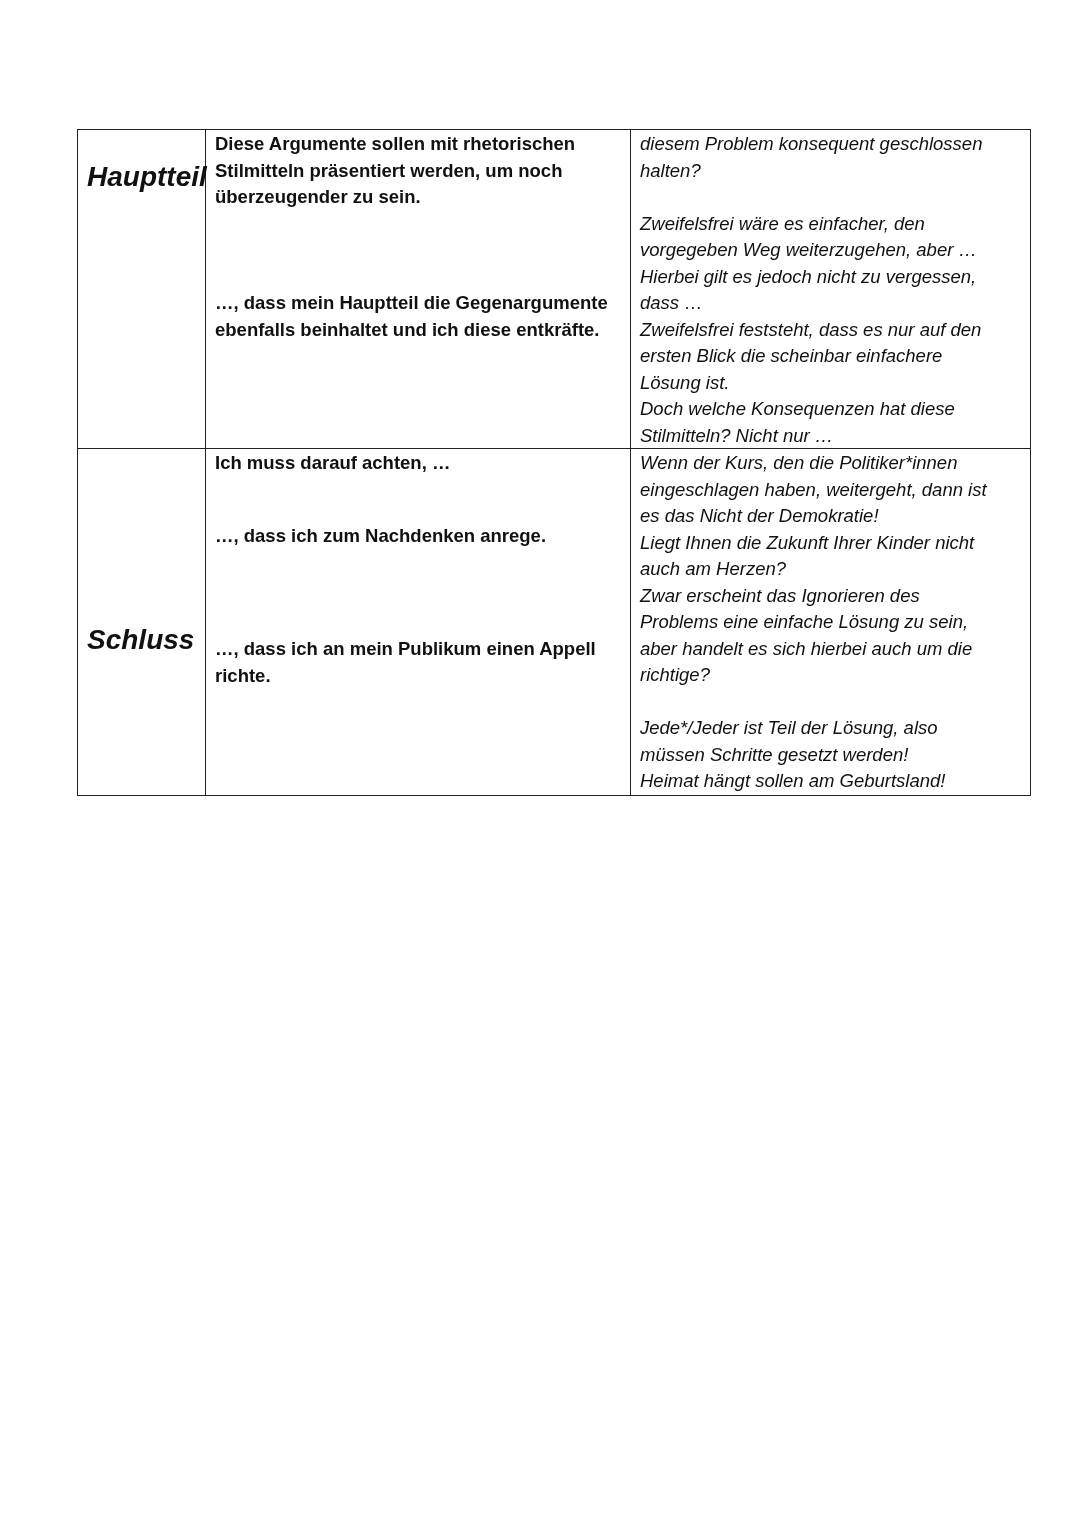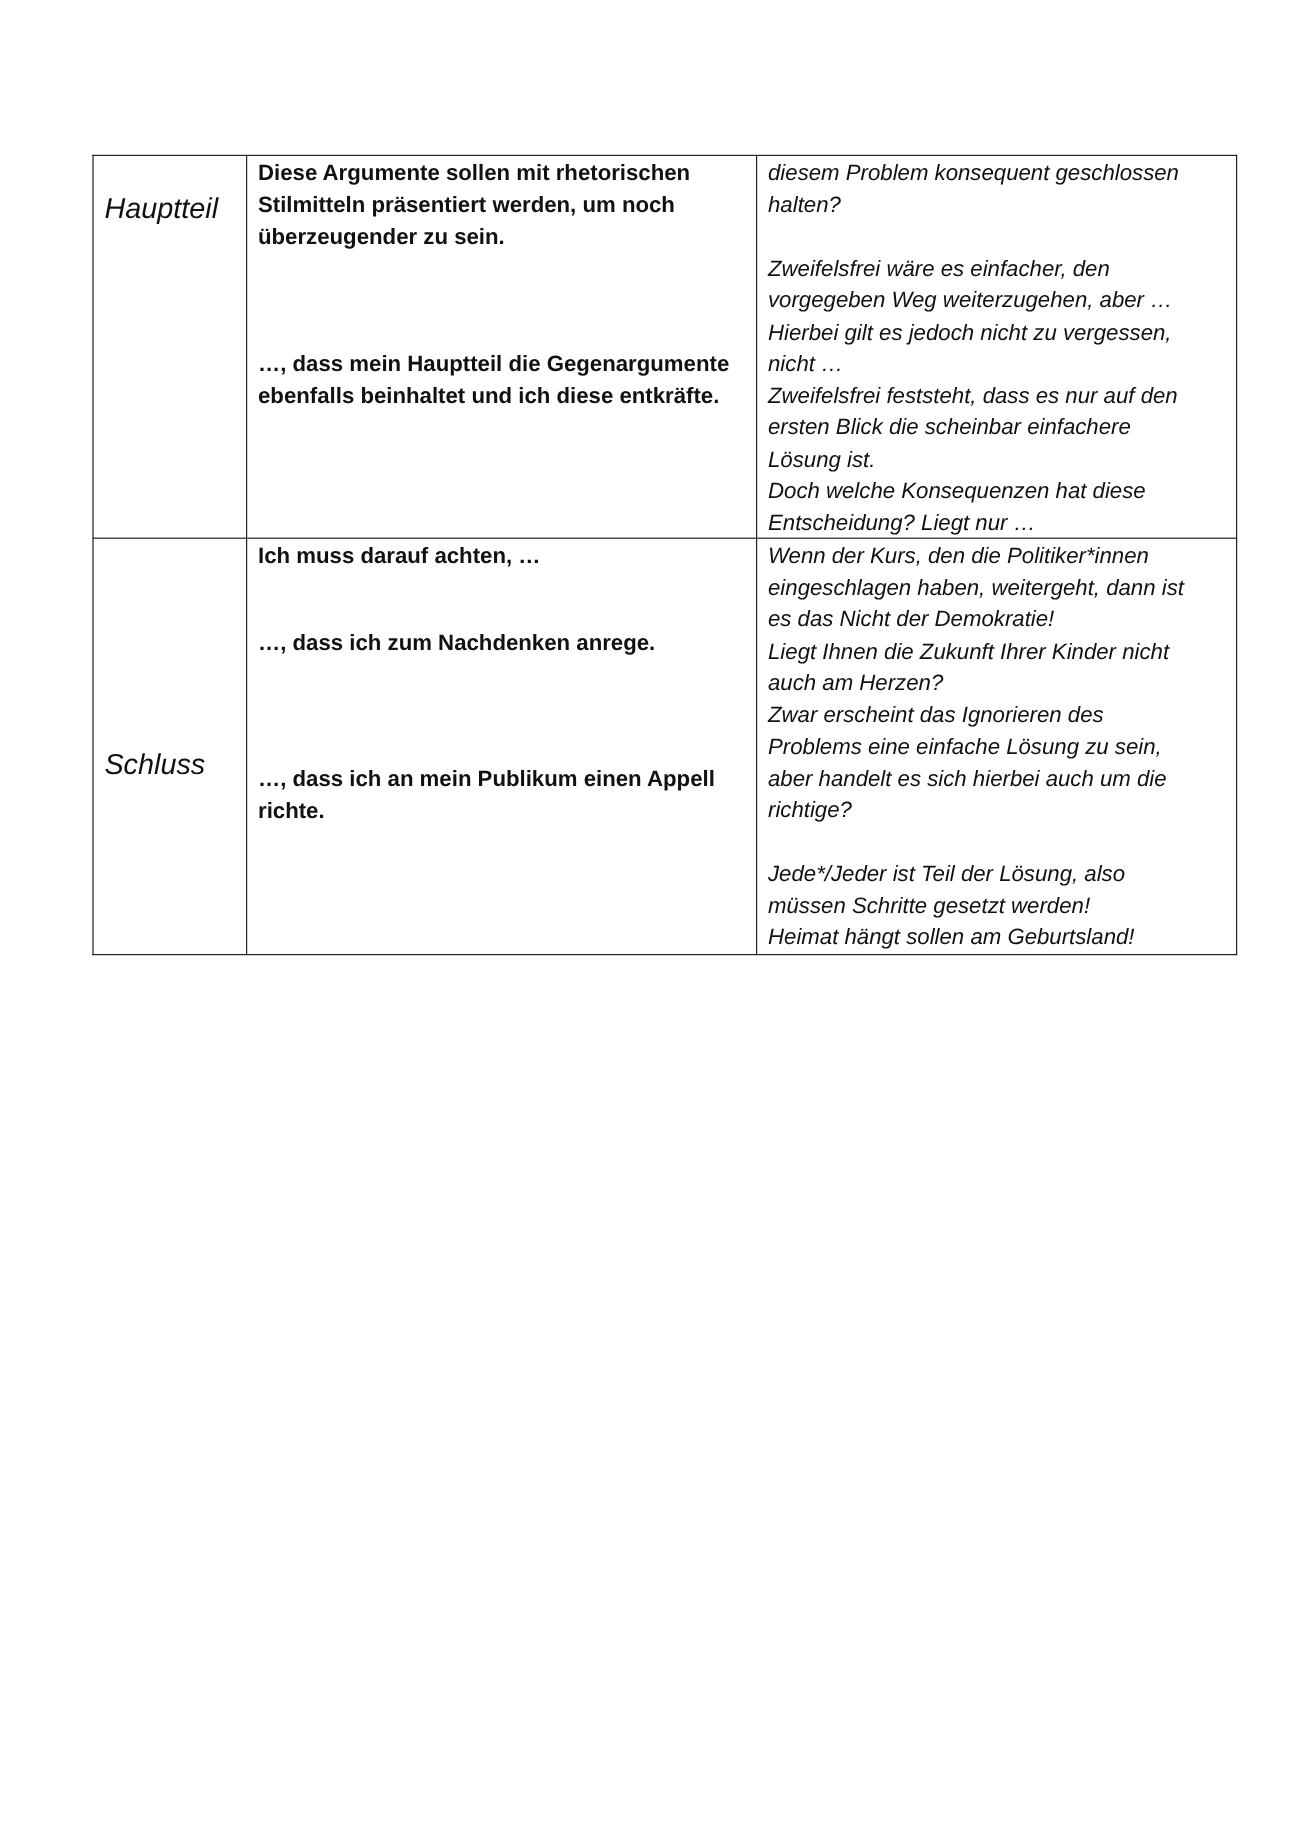--- a/index.html
+++ b/index.html
@@ -7,21 +7,21 @@
     .page { position: absolute; left: 0; top: 0; width: 1080px; height: 1527px; background: #fff; }
     table.grid {
       position: absolute; left: 77px; top: 129px; width: 953px;
       border-collapse: collapse; table-layout: fixed;
       font-family: "Liberation Sans", "DejaVu Sans", sans-serif;
       font-size: 18.5px; color: #111;
     }
     table.grid td { border: 1.5px solid #222; vertical-align: top; padding: 0; }
     col.c1 { width: 128px; } col.c2 { width: 425px; } col.c3 { width: 400px; }
     .row1 { height: 319px; } .row2 { height: 347px; }
-    .label { font-weight: normal; font-style: italic; font-size: 24px; position: relative; }
+    .label { font-weight: bold; font-style: italic; font-size: 28px; position: relative; }
     .label span { position: absolute; left: 9px; }
     .mid { font-weight: bold; position: relative; }
     .mid .blk { position: absolute; left: 9px; width: 410px; line-height: 26.5px; }
     .right { font-style: italic; position: relative; margin-left: 48px; }
     .right .blk { position: absolute; left: 9px; width: 385px; line-height: 26.5px; }
     .line { display: block; white-space: nowrap; }
     .gap { display: block; height: 26.5px; }
   </style>
 </head>
 <body>
@@ -51,26 +51,26 @@
         </div>
       </td>
       <td class="right">
         <div class="blk" style="top:1px;">
           <span class="line">diesem Problem konsequent geschlossen</span>
           <span class="line">halten?</span>
           <span class="gap"></span>
           <span class="line">Zweifelsfrei wäre es einfacher, den</span>
           <span class="line">vorgegeben Weg weiterzugehen, aber …</span>
           <span class="line">Hierbei gilt es jedoch nicht zu vergessen,</span>
-          <span class="line">nicht …</span>
+          <span class="line">dass …</span>
           <span class="line">Zweifelsfrei feststeht, dass es nur auf den</span>
           <span class="line">ersten Blick die scheinbar einfachere</span>
           <span class="line">Lösung ist.</span>
           <span class="line">Doch welche Konsequenzen hat diese</span>
-          <span class="line">Entscheidung? Liegt nur …</span>
+          <span class="line">Stilmitteln? Nicht nur …</span>
         </div>
       </td>
     </tr>
 
     <tr class="row2">
       <td class="label">
         <span style="top:175px;">Schluss</span>
       </td>
       <td class="mid">
         <div class="blk" style="top:1px;">

